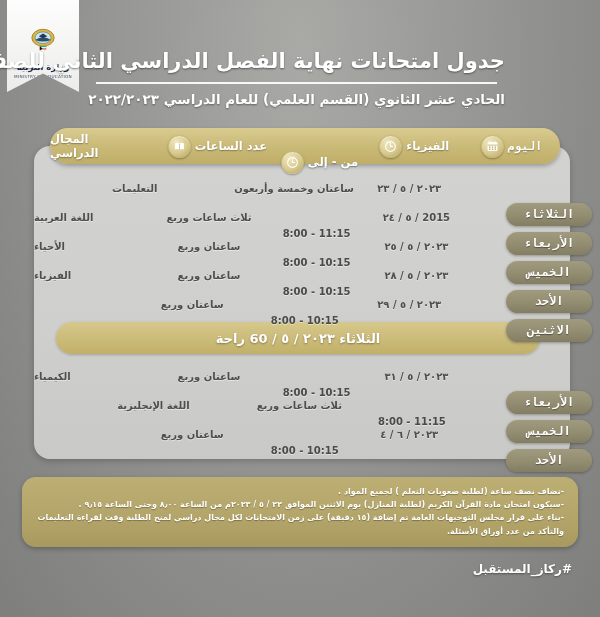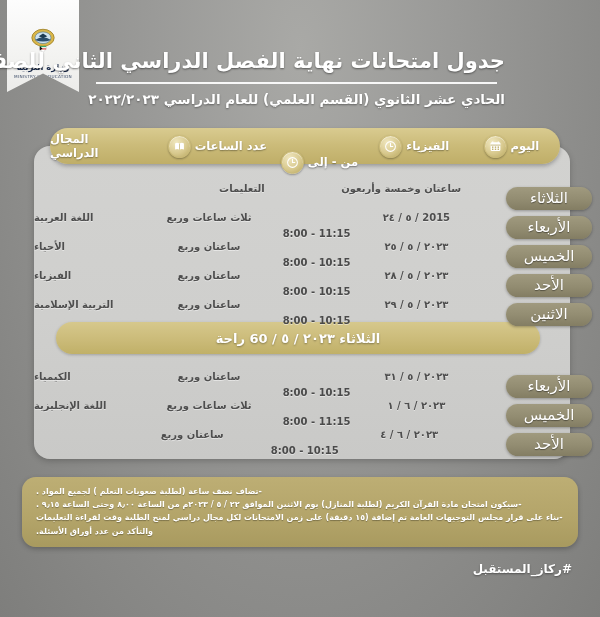--- a/index.html
+++ b/index.html
@@ -83,21 +83,21 @@
     background: linear-gradient(180deg,#d2d2d0 0%,#cfcfcd 55%,#c9c9c7 100%);
     box-shadow: 0 2px 6px rgba(0,0,0,.22);
     z-index: 2;
   }
   .row {
     display: flex; align-items: center;
     height: 29px;
     position: relative;
   }
   
-  .c-day     { width: 20%; display: flex; justify-content: center; }
+  .c-day     { width: 20%; display: flex; justify-content: center; font-family: Liberation Mono, monospace; }
   .c-date    { width: 20%; text-align: center; }
   .c-time    { width: 19%; text-align: center; margin-top: 32px; }
   .c-hours   { width: 23%; text-align: center; margin-left: 24px; }
   .c-subject { width: 18%; text-align: left; }
 
   .head-bar .c-day,
   .head-bar .c-date,
   .head-bar .c-time,
   .head-bar .c-hours,
   .head-bar .c-subject {
@@ -125,23 +125,24 @@
 
   
   .day-pill {
     position: absolute;
     right: -22px;
     width: 86px; height: 23px;
     border-radius: 12px;
     background: linear-gradient(180deg,#a09a7f 0%,#928c71 55%,#837d63 100%);
     box-shadow: 0 1px 3px rgba(0,0,0,.3);
     display: flex; align-items: center; justify-content: center;
-    color: #ffffff; font-size: 15px; font-weight: normal;
+    color: #ffffff; font-size: 12px; font-weight: bold;
     text-shadow: 0 1px 1px rgba(0,0,0,.4);
     z-index: 5;
+    margin-top: 16px;
   }
   .break-row {
     height: 32px;
     margin: 5px 30px 6px 22px;
     border-radius: 16px;
     background: linear-gradient(180deg,#d6c88c 0%,#cbbb79 55%,#c0b068 100%);
     box-shadow: 0 1px 3px rgba(0,0,0,.22);
     display: flex; align-items: center; justify-content: center;
     color: #ffffff; font-size: 13px; font-weight: bold;
     text-shadow: 0 1px 2px rgba(0,0,0,.35);
@@ -151,21 +152,21 @@
     position: absolute;
     top: 477px; right: 22px; left: 22px;
     border-radius: 14px;
     background: linear-gradient(180deg,#bdae74 0%,#b3a469 60%,#a89a5f 100%);
     box-shadow: 0 2px 5px rgba(0,0,0,.25);
     padding: 8px 14px 9px;
   }
   .note {
     font-size: 8px; font-weight: bold; color: #ffffff;
     text-shadow: 0 1px 1px rgba(0,0,0,.3);
-    line-height: 1.65; text-align: left;
+    line-height: 1.65; text-align: right;
   }
   .hashtag {
     position: absolute;
     top: 562px; right: 28px;
     font-size: 12px; font-weight: bold; color: #ffffff;
     text-shadow: 0 1px 2px rgba(0,0,0,.4);
   }
 </style>
 </head>
 <body>
@@ -255,20 +256,21 @@
         <span>المجال الدراسي</span>
       </div>
     </div>
 
     <div class="panel">
       <div>
           <div class="row">
             <div class="c-day">
               <div class="day-pill">الثلاثاء</div>
             </div>
+            <div class="c-date"><span class="cell">٢٠٢٣ / ٥ / ٢٣</span></div>
             <div class="c-hours"><span class="cell">ساعتان وخمسة وأربعون</span></div>
             <div class="c-subject"><span class="cell">التعليمات</span></div>
           </div>
           <div class="row">
             <div class="c-day">
               <div class="day-pill">الأربعاء</div>
             </div>
             <div class="c-date"><span class="cell">2015 / ٥ / ٢٤</span></div>
             <div class="c-time"><span class="cell time">11:15 - 8:00</span></div>
             <div class="c-hours"><span class="cell">ثلاث ساعات وربع</span></div>
@@ -292,39 +294,37 @@
             <div class="c-hours"><span class="cell">ساعتان وربع</span></div>
             <div class="c-subject"><span class="cell">الفيزياء</span></div>
           </div>
           <div class="row">
             <div class="c-day">
               <div class="day-pill">الاثنين</div>
             </div>
             <div class="c-date"><span class="cell">٢٠٢٣ / ٥ / ٢٩</span></div>
             <div class="c-time"><span class="cell time">10:15 - 8:00</span></div>
             <div class="c-hours"><span class="cell">ساعتان وربع</span></div>
-            <div class="c-subject"><span class="cell">التربية الإسلامية</span></div>
           </div>
         </div>
       <div class="break-row">الثلاثاء ٢٠٢٣ / ٥ / 60 راحة</div>
       <div>
           <div class="row">
             <div class="c-day">
               <div class="day-pill">الأربعاء</div>
             </div>
             <div class="c-date"><span class="cell">٢٠٢٣ / ٥ / ٣١</span></div>
             <div class="c-time"><span class="cell time">10:15 - 8:00</span></div>
             <div class="c-hours"><span class="cell">ساعتان وربع</span></div>
             <div class="c-subject"><span class="cell">الكيمياء</span></div>
           </div>
           <div class="row">
             <div class="c-day">
               <div class="day-pill">الخميس</div>
             </div>
-            <div class="c-date"><span class="cell">٢٠٢٣ / ٦ / ١</span></div>
             <div class="c-time"><span class="cell time">11:15 - 8:00</span></div>
             <div class="c-hours"><span class="cell">ثلاث ساعات وربع</span></div>
             <div class="c-subject"><span class="cell">اللغة الإنجليزية</span></div>
           </div>
           <div class="row">
             <div class="c-day">
               <div class="day-pill">الأحد</div>
             </div>
             <div class="c-date"><span class="cell">٢٠٢٣ / ٦ / ٤</span></div>
             <div class="c-time"><span class="cell time">10:15 - 8:00</span></div>

